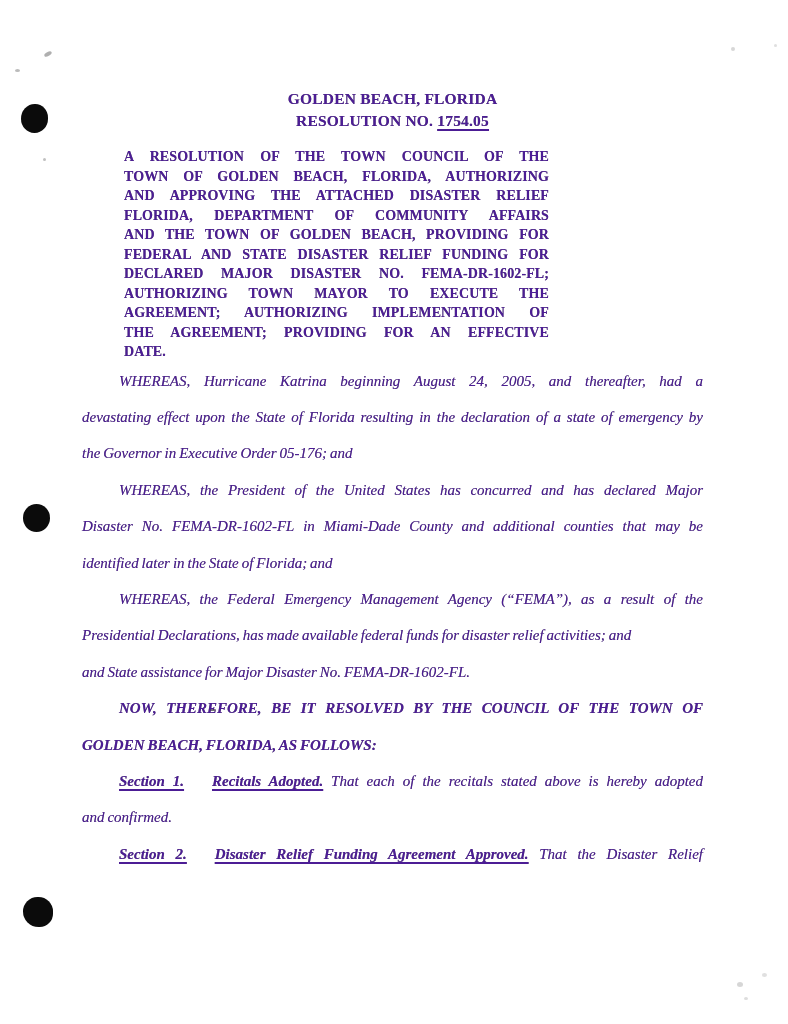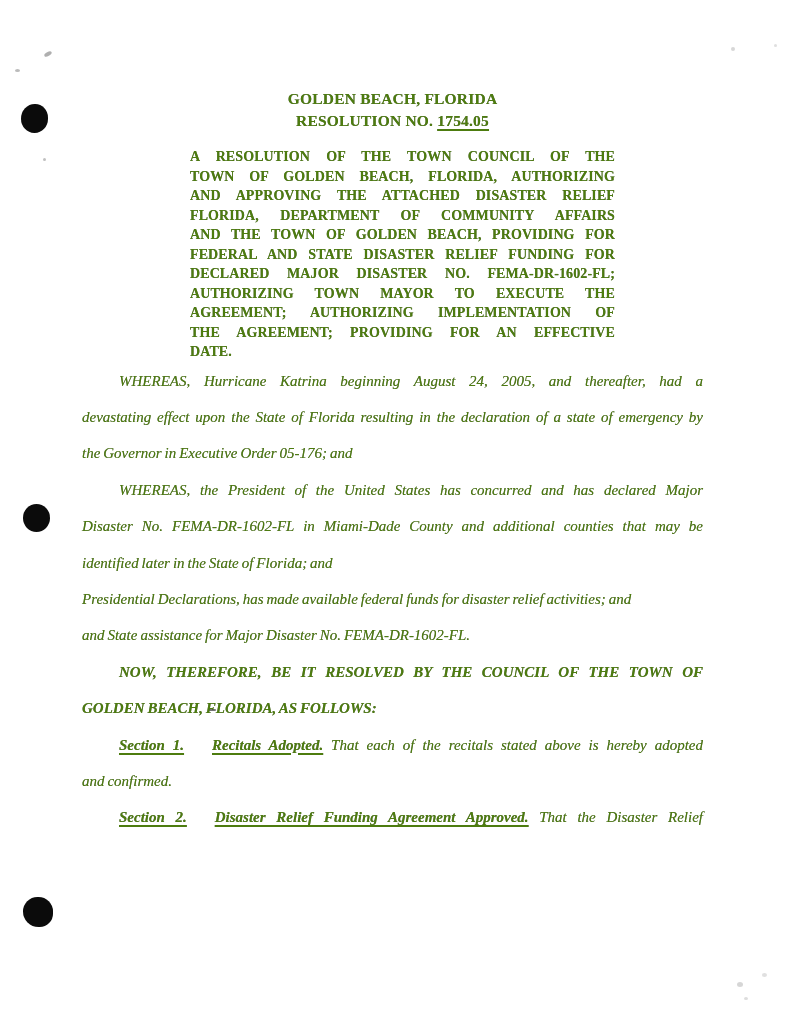--- a/index.html
+++ b/index.html
@@ -1,26 +1,26 @@
 <!DOCTYPE html>
 <html><head>
 <meta charset="utf-8">
 <style>
   html,body { margin:0; padding:0; background:#ffffff; }
   .page {
     position:relative; width:788px; height:1024px; background:#ffffff;
     overflow:hidden; font-family:"Liberation Serif","DejaVu Serif",serif;
-    color:#4d7c0f;
+    color:#4c1d95;
   }
   .content { position:absolute; left:82px; top:90px; width:621px;
     text-shadow:0 0 0.6px rgba(15,15,15,0.55); }
   .center { text-align:center; }
   .h1 { font-weight:bold; font-size:15.5px; line-height:18px; letter-spacing:0.2px; }
   .resline { margin-top:4px; }
-  .summary { margin-top:17px; margin-left:108px; width:425px;
+  .summary { margin-top:17px; margin-left:42px; width:425px;
     font-weight:bold; font-size:14px; line-height:19.5px; letter-spacing:0.1px; }
   .body { margin-top:1px; font-size:15px; line-height:36.4px; word-spacing:-0.8px;font-style:italic; }
   .bl { min-height:36.4px; }
   .j { text-align:justify; text-align-last:justify; text-justify:inter-word; }
   .b { font-weight:bold; }
   .u { text-decoration:underline; text-decoration-thickness:1.5px; text-underline-offset:2.5px; }
   .tab { display:inline-block; height:1px; }
   .ind { width:37px; }
   .mid { width:28px; }
   .punch { position:absolute; background:#0b0b0b; }
@@ -88,20 +88,21 @@
         <div class="bl">the Governor in Executive Order 05-176; and</div>
       </div>
 
       <div>
         <div class="bl j"><span class="tab ind"></span><span>WHEREAS, the President of the United States has concurred and has declared Major</span></div>
         <div class="bl j">Disaster No. FEMA-DR-1602-FL in Miami-Dade County and additional counties that may be</div>
         <div class="bl">identified later in the State of Florida; and</div>
       </div>
 
       <div>
+        <div class="bl j"><span class="tab ind"></span><span>WHEREAS, the Federal Emergency Management Agency (“FEMA”), as a result of the</span></div>
         <div class="bl">Presidential Declarations, has made available federal funds for disaster relief activities; and</div>
       </div>
 
       <div>
         <div class="bl">and State assistance for Major Disaster No. FEMA-DR-1602-FL.</div>
       </div>
 
       <div>
         <div class="bl j b"><span class="tab ind"></span><span>NOW, THEREFORE, BE IT RESOLVED BY THE COUNCIL OF THE TOWN OF</span></div>
         <div class="bl b">GOLDEN BEACH, FLORIDA, AS FOLLOWS:</div>

